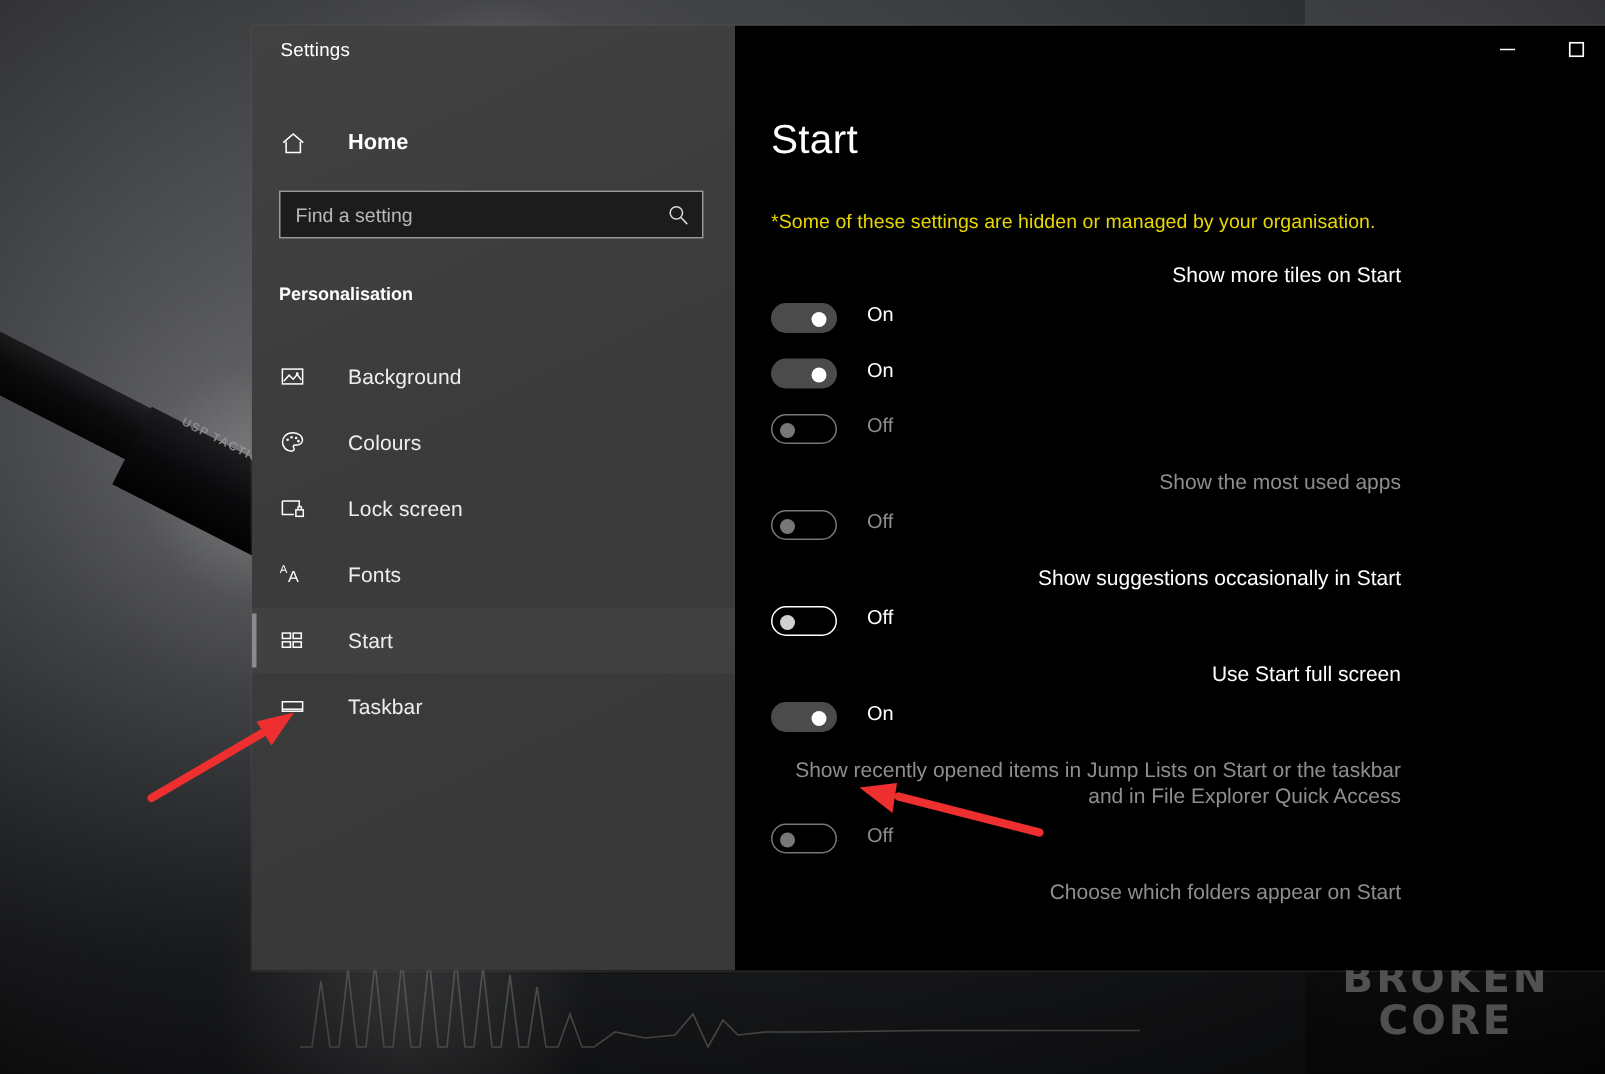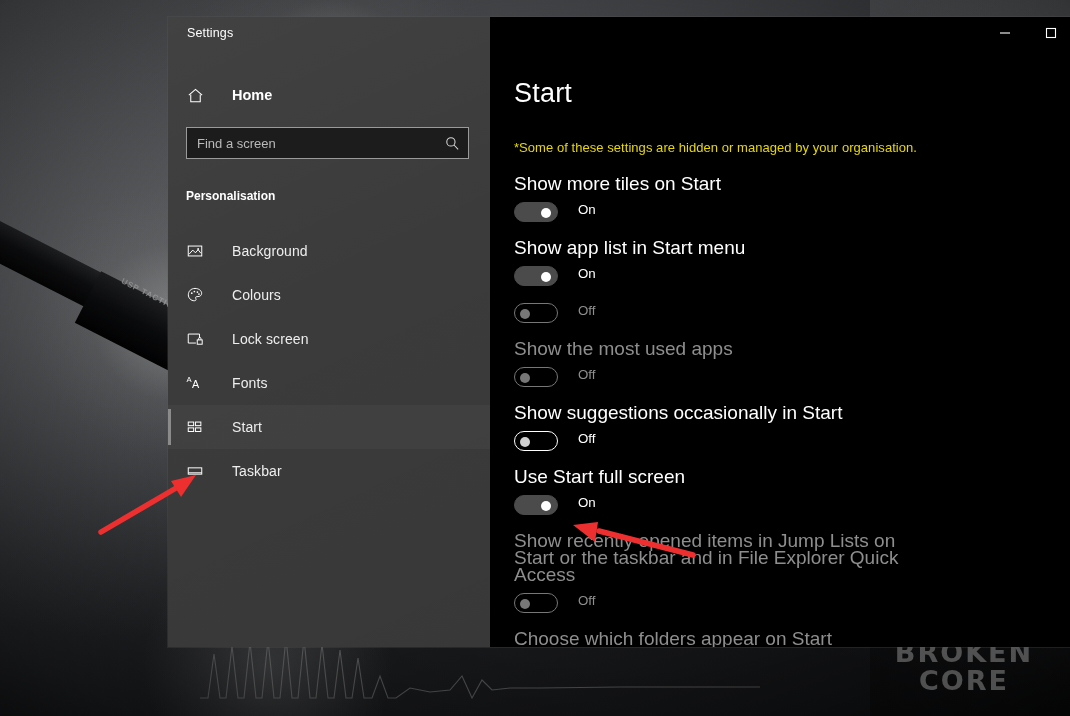--- a/index.html
+++ b/index.html
@@ -211,25 +211,26 @@
 
   #settings-list {
     position: absolute;
     left: 0; top: 158px; right: 0; bottom: 0;
     padding-left: 24px;
   }
   .setting {
     margin-bottom: 17px;
   }
   .setting .s-label {
-    font-size: 19px;
+    font-size: 14px;
     color: #ffffff;
     line-height: 17px;
     margin-bottom: 10px;
     max-width: 420px;
+    text-align: right;
   }
   .setting.dim .s-label { color: #8e8e8e; }
 
   .toggle-row { display: flex; align-items: flex-start; }
   .toggle {
     width: 44px; height: 20px;
     border-radius: 10px;
     position: relative;
     flex: 0 0 auto;
     cursor: default;
@@ -325,21 +326,21 @@
         <span class="nav-ico">
           <svg width="19" height="19" viewBox="0 0 20 20">
             <path d="M3 9.5 L10 3.5 L17 9.5" fill="none" stroke="#ffffff" stroke-width="1.1"></path>
             <path d="M5 9 L5 16.5 L15 16.5 L15 9" fill="none" stroke="#ffffff" stroke-width="1.1"></path>
           </svg>
         </span>
         <span class="nav-label">Home</span>
       </div>
 
       <div id="search-box">
-        <span class="search-ph">Find a screen</span>
+        <span class="search-ph">Find a setting</span>
         <span class="search-ico">
           <svg width="15" height="15" viewBox="0 0 16 16">
             <circle cx="6.3" cy="6.3" r="4.4" fill="none" stroke="#d8d8d8" stroke-width="1.1"></circle>
             <line x1="9.6" y1="9.6" x2="14" y2="14.3" stroke="#d8d8d8" stroke-width="1.1"></line>
           </svg>
         </span>
       </div>
 
       <div id="cat-title">Personalisation</div>
 
@@ -446,21 +447,20 @@
           <div class="s-label">Show more tiles on Start</div>
           <div class="toggle-row">
             <div class="toggle on">
                 <span class="knob"></span>
               </div>
             <span class="toggle-state">On</span>
           </div>
         </div>
 
         <div class="setting">
-          <div class="s-label">Show app list in Start menu</div>
           <div class="toggle-row">
             <div class="toggle on">
                 <span class="knob"></span>
               </div>
             <span class="toggle-state">On</span>
           </div>
         </div>
 
         <div class="setting dim">
           <div class="toggle-row">

